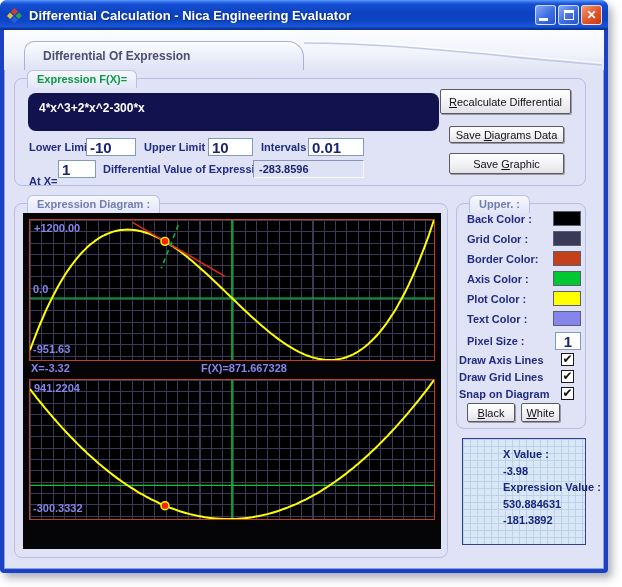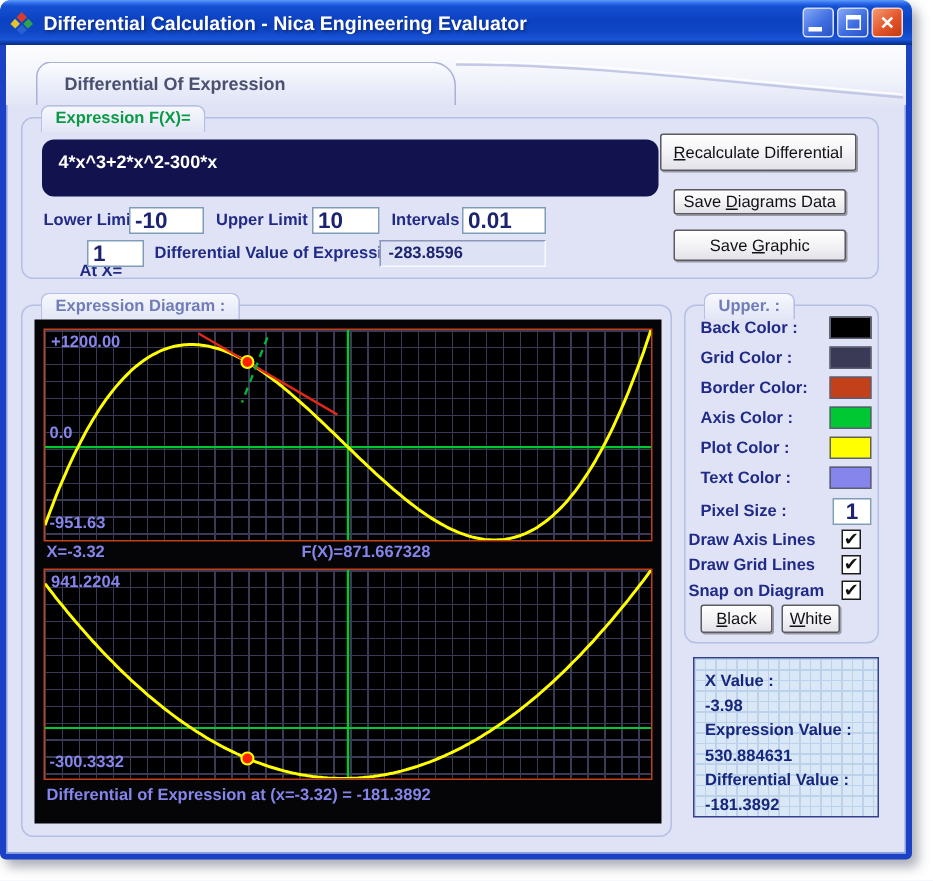--- a/index.html
+++ b/index.html
@@ -69,21 +69,21 @@
   .checkbox { position: absolute; left: 104px; width: 13px; height: 13px; background: #fff; border: 1px solid #1a1a1a;
     font-size: 12px; line-height: 11px; text-align: center; color: #111; cursor: pointer; }
   .chk-label { position: absolute; left: 2px; color: #212b87; font-size: 11px; font-weight: bold; white-space: nowrap; }
 
   .result-box { position: absolute; left: 458px; top: 408px; width: 124px; height: 107px;
     border: 1px solid #33408e;
     background-color: #d9e7f7;
     background-image: repeating-linear-gradient(to right, #bcd2ea 0 1px, transparent 1px 7px),
                       repeating-linear-gradient(to bottom, #bcd2ea 0 1px, transparent 1px 7px);
     padding: 7px 0 0 7px; }
-  .result-box div { color: #16267c; font-size: 11px; font-weight: bold; line-height: 16.5px; white-space: nowrap; }
+  .result-box div { color: #16267c; font-size: 11px; font-weight: bold; line-height: 16.5px; white-space: nowrap; padding-left: 33px; }
 
   u { text-decoration: underline; }
 </style>
 </head>
 <body>
 
 <div class="window">
 
   <div class="titlebar">
     <svg class="app-icon" viewBox="0 0 17 17">
@@ -123,21 +123,21 @@
         <span>4*x^3+2*x^2-300*x</span>
       </div>
 
       <span class="flabel" style="left:14px; top:62px;">Lower Limit :</span>
       <input class="xp-input" style="left: 71px; top: 59px; width: 50px;" value="-10">
       <span class="flabel" style="left:129px; top:62px;">Upper Limit :</span>
       <input class="xp-input" style="left: 193px; top: 59px; width: 45px;" value="10">
       <span class="flabel" style="left:246px; top:62px;">Intervals :</span>
       <input class="xp-input" style="left: 293px; top: 59px; width: 56px;" value="0.01">
 
-      <span class="flabel" style="left:14px; top:96px;margin-left:24px;">At X=</span>
+      <span class="flabel" style="left:14px; top:96px;">At X=</span>
       <input class="xp-input" style="left: 43px; top: 81px; width: 38px;" value="1">
       <span class="flabel" style="left:88px; top:84px;">Differential Value of Expression=</span>
       <span class="ro-field" style="left:238px; top:81px; width:111px;">-283.8596</span>
 
       <button class="xp-btn" style="left:425px; top:10px; width:131px; height:25px;"><u>R</u>ecalculate Differential</button>
       <button class="xp-btn" style="left:434px; top:47px; width:115px; height:17px;">Save <u>D</u>iagrams Data</button>
       <button class="xp-btn" style="left:434px; top:74px; width:115px; height:21px;">Save <u>G</u>raphic</button>
     </div>
 
     <div class="group diagram-group">
@@ -165,21 +165,20 @@
           <span class="ptext" style="left: 4px; top: 2px; color: rgb(133, 133, 236);">941.2204</span>
           <span class="ptext" style="left: 3px; top: 122px; color: rgb(133, 133, 236);">-300.3332</span>
         <svg width="404" height="139">
               <line x1="202" y1="0" x2="202" y2="139" stroke="#00C832" stroke-width="1.6"></line>
               <line x1="0" y1="105.37574503428608" x2="404" y2="105.37574503428608" stroke="#00C832" stroke-width="1.4"></line>
               <polyline points="0.0,9.1 1.7,11.3 3.4,13.5 5.1,15.6 6.7,17.8 8.4,19.9 10.1,22.0 11.8,24.0 13.5,26.1 15.1,28.2 16.8,30.2 18.5,32.2 20.2,34.2 21.9,36.1 23.6,38.1 25.3,40.0 26.9,41.9 28.6,43.8 30.3,45.7 32.0,47.6 33.7,49.4 35.3,51.2 37.0,53.0 38.7,54.8 40.4,56.6 42.1,58.3 43.8,60.0 45.5,61.7 47.1,63.4 48.8,65.1 50.5,66.8 52.2,68.4 53.9,70.0 55.6,71.6 57.2,73.2 58.9,74.7 60.6,76.3 62.3,77.8 64.0,79.3 65.7,80.8 67.3,82.2 69.0,83.7 70.7,85.1 72.4,86.5 74.1,87.9 75.8,89.3 77.4,90.6 79.1,92.0 80.8,93.3 82.5,94.6 84.2,95.9 85.8,97.1 87.5,98.4 89.2,99.6 90.9,100.8 92.6,102.0 94.3,103.1 95.9,104.3 97.6,105.4 99.3,106.5 101.0,107.6 102.7,108.7 104.4,109.7 106.1,110.8 107.7,111.8 109.4,112.8 111.1,113.8 112.8,114.7 114.5,115.7 116.1,116.6 117.8,117.5 119.5,118.4 121.2,119.3 122.9,120.1 124.6,120.9 126.3,121.7 127.9,122.5 129.6,123.3 131.3,124.1 133.0,124.8 134.7,125.5 136.4,126.2 138.0,126.9 139.7,127.6 141.4,128.2 143.1,128.8 144.8,129.4 146.4,130.0 148.1,130.6 149.8,131.2 151.5,131.7 153.2,132.2 154.9,132.7 156.6,133.2 158.2,133.6 159.9,134.1 161.6,134.5 163.3,134.9 165.0,135.3 166.6,135.6 168.3,136.0 170.0,136.3 171.7,136.6 173.4,136.9 175.1,137.2 176.8,137.4 178.4,137.7 180.1,137.9 181.8,138.1 183.5,138.2 185.2,138.4 186.9,138.5 188.5,138.7 190.2,138.8 191.9,138.9 193.6,138.9 195.3,139.0 196.9,139.0 198.6,139.0 200.3,139.0 202.0,139.0 203.7,138.9 205.4,138.9 207.0,138.8 208.7,138.7 210.4,138.5 212.1,138.4 213.8,138.2 215.5,138.1 217.1,137.9 218.8,137.7 220.5,137.4 222.2,137.2 223.9,136.9 225.6,136.6 227.3,136.3 228.9,136.0 230.6,135.6 232.3,135.3 234.0,134.9 235.7,134.5 237.4,134.1 239.0,133.6 240.7,133.2 242.4,132.7 244.1,132.2 245.8,131.7 247.5,131.2 249.1,130.6 250.8,130.0 252.5,129.4 254.2,128.8 255.9,128.2 257.5,127.6 259.2,126.9 260.9,126.2 262.6,125.5 264.3,124.8 266.0,124.1 267.6,123.3 269.3,122.5 271.0,121.7 272.7,120.9 274.4,120.1 276.1,119.3 277.8,118.4 279.4,117.5 281.1,116.6 282.8,115.7 284.5,114.7 286.2,113.8 287.9,112.8 289.5,111.8 291.2,110.8 292.9,109.7 294.6,108.7 296.3,107.6 298.0,106.5 299.6,105.4 301.3,104.3 303.0,103.1 304.7,102.0 306.4,100.8 308.0,99.6 309.7,98.4 311.4,97.1 313.1,95.9 314.8,94.6 316.5,93.3 318.1,92.0 319.8,90.6 321.5,89.3 323.2,87.9 324.9,86.5 326.6,85.1 328.3,83.7 329.9,82.2 331.6,80.8 333.3,79.3 335.0,77.8 336.7,76.3 338.4,74.7 340.0,73.2 341.7,71.6 343.4,70.0 345.1,68.4 346.8,66.8 348.5,65.1 350.1,63.4 351.8,61.7 353.5,60.0 355.2,58.3 356.9,56.6 358.5,54.8 360.2,53.0 361.9,51.2 363.6,49.4 365.3,47.6 367.0,45.7 368.6,43.8 370.3,41.9 372.0,40.0 373.7,38.1 375.4,36.1 377.1,34.2 378.8,32.2 380.4,30.2 382.1,28.2 383.8,26.1 385.5,24.0 387.2,22.0 388.9,19.9 390.5,17.8 392.2,15.6 393.9,13.5 395.6,11.3 397.3,9.1 399.0,6.9 400.6,4.7 402.3,2.4 404.0,0.1" fill="none" stroke="#FFFF00" stroke-width="2" stroke-linejoin="round"></polyline>
               <circle cx="134.93599999999998" cy="125.68344564423155" r="4" fill="#FF2000" stroke="#FFFF00" stroke-width="1.4"></circle>
             </svg>
           </div>
 
-        <span class="ptext" style="left: 8px; top: 311px; color: rgb(133, 133, 236);">Differential of Expression at (x=-3.32) = -181.3892</span>
       </div>
     </div>
 
     <div class="group config-group">
       <div class="group-label slate-label">Upper. :</div>
 
       <span class="cfg-row-label" style="top:9px;">Back Color :</span>
       <span class="swatch" style="top: 7px; background: rgb(0, 0, 0);"></span>
       <span class="cfg-row-label" style="top:29px;">Grid Color :</span>
       <span class="swatch" style="top: 27px; background: rgb(58, 58, 86);"></span>
@@ -204,18 +203,17 @@
 
       <button class="xp-btn" style="left:10px; top:199px; width:48px; height:19px;"><u>B</u>lack</button>
       <button class="xp-btn" style="left:64px; top:199px; width:39px; height:19px;"><u>W</u>hite</button>
     </div>
 
     <div class="result-box">
       <div>X Value :</div>
       <div>-3.98</div>
       <div>Expression Value :</div>
       <div>530.884631</div>
-      <div>Differential Value :</div>
       <div>-181.3892</div>
     </div>
 
   </div>
 </div>
 
 </body></html>

